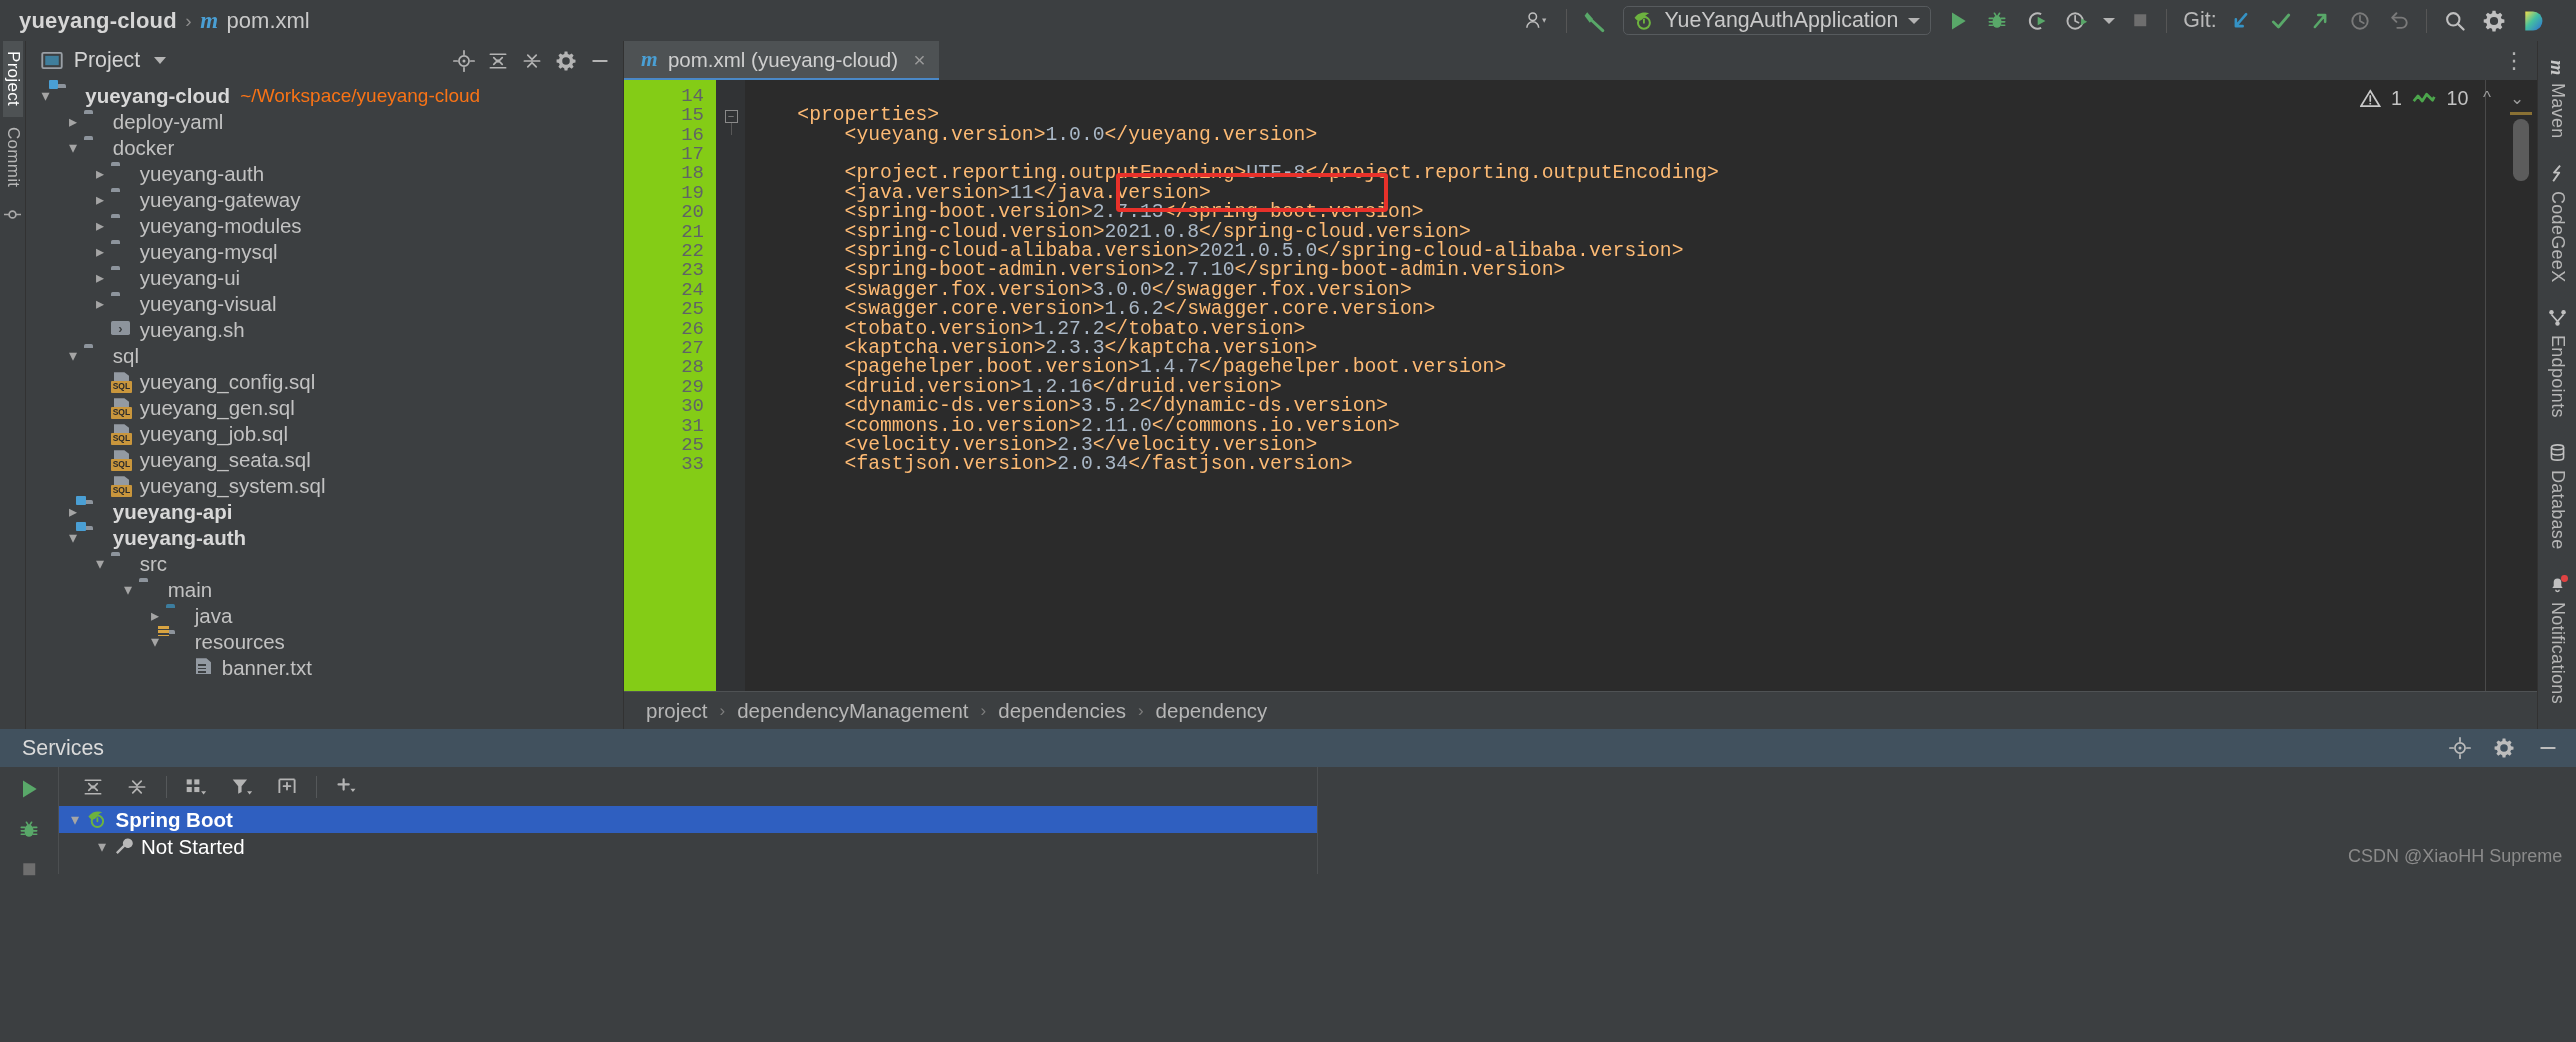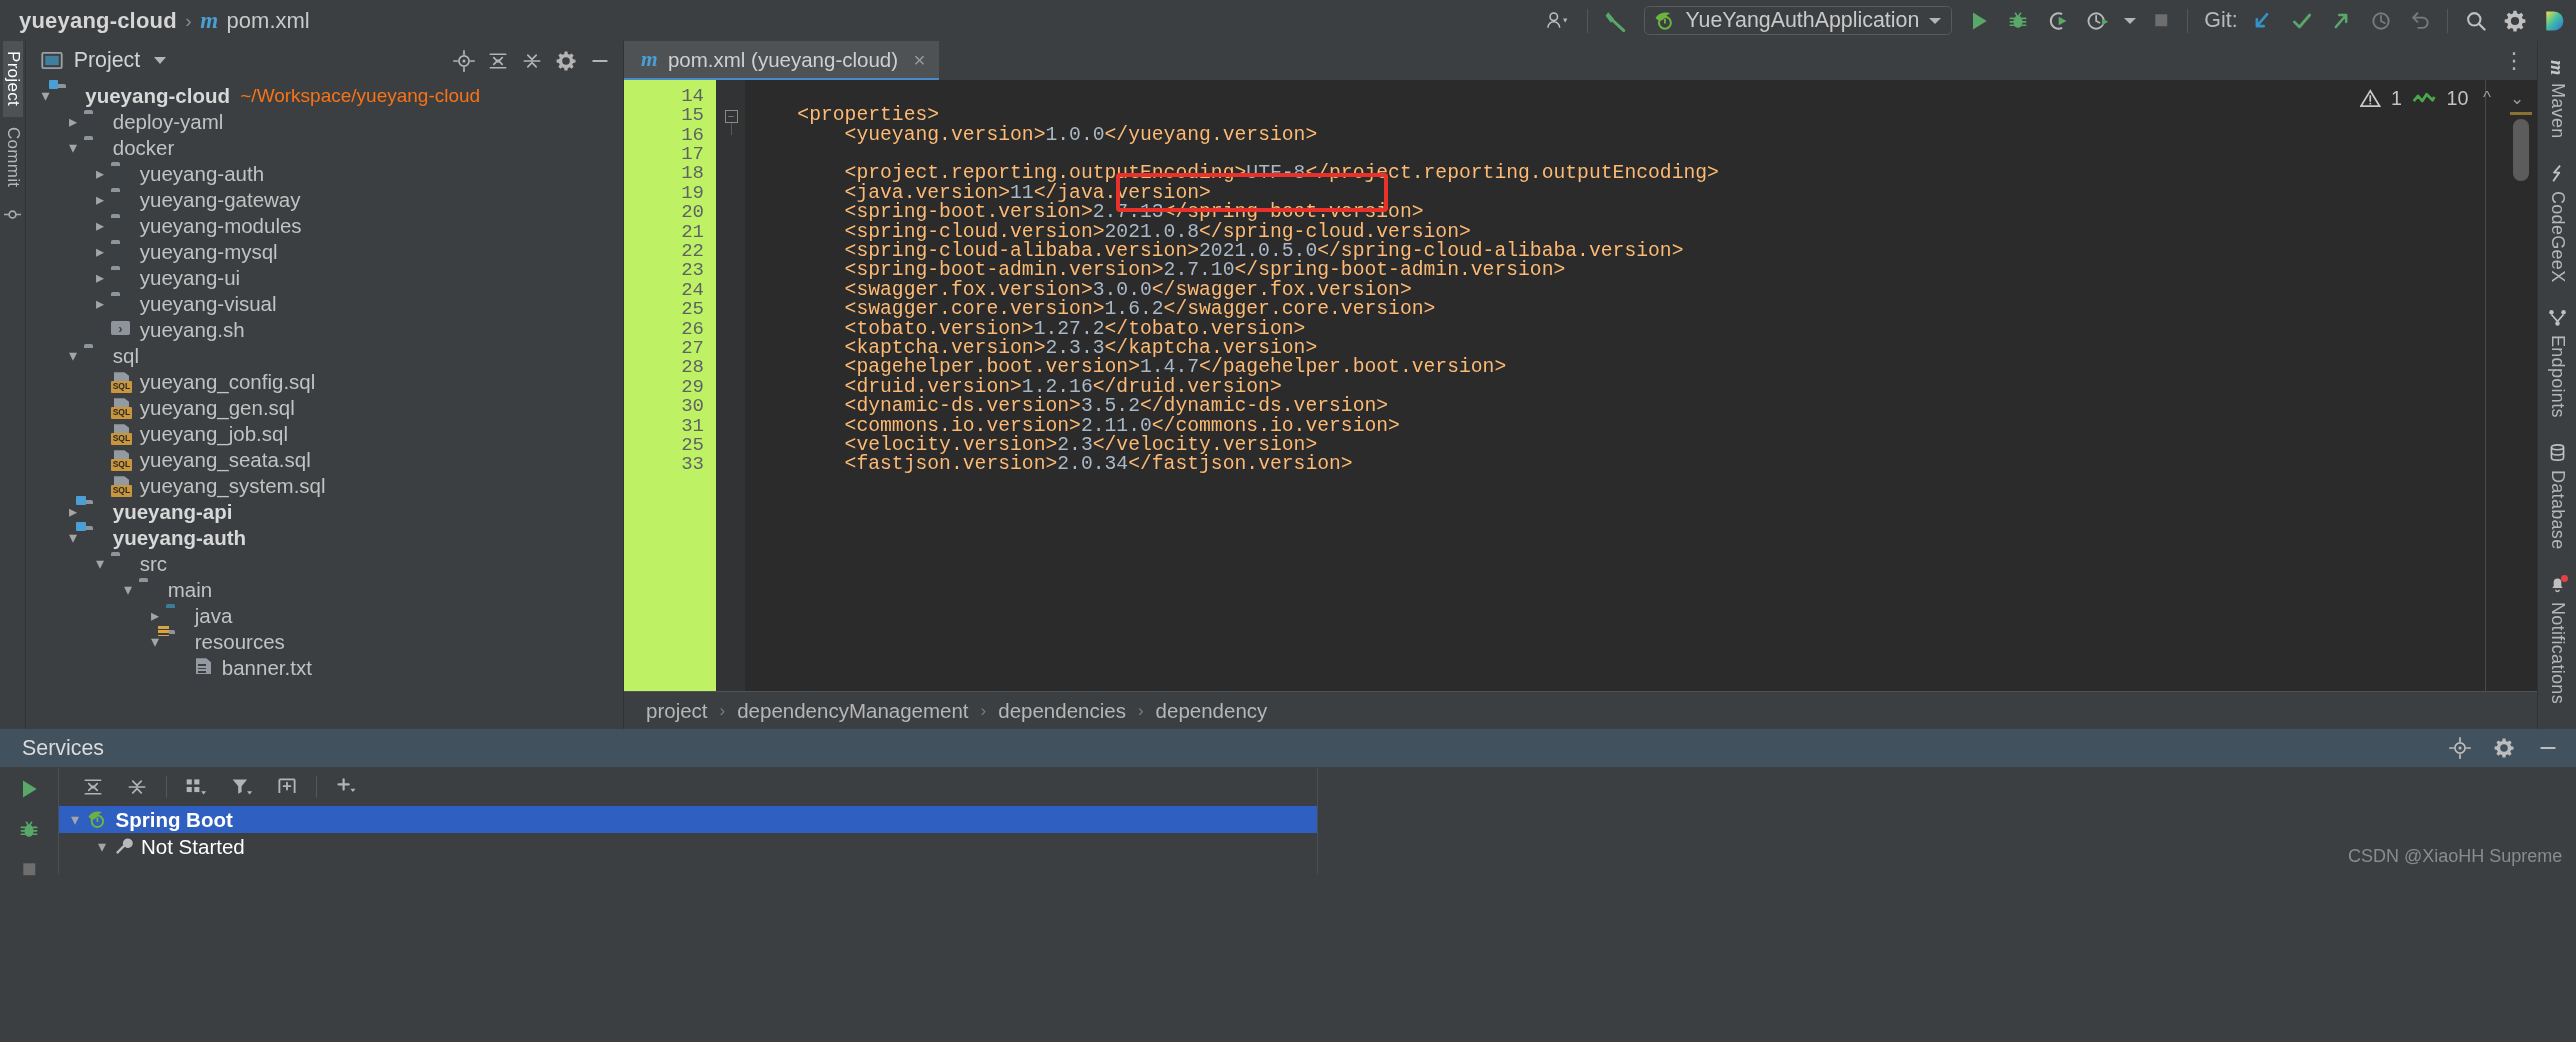--- a/index.html
+++ b/index.html
@@ -17,21 +17,21 @@
   .titlebar {
     height:41px; min-height:41px; background:#3c3f41;
     display:flex; align-items:center; position:relative;
   }
   .tb-crumbs { display:flex; align-items:center; padding-left:19px; gap:8.5px; }
   .tb-proj { color:#d6d6d6; font-size:22px; font-weight:600; letter-spacing:0.2px; }
   .tb-sep { color:#8c8c8c; font-size:19px; }
   .tb-mvn { color:#4a9fd4; font-weight:700; font-style:italic; font-size:23px; font-family:"Liberation Serif",serif; }
   .tb-file { color:#c9c9c9; font-size:22px; }
 
-  .tb-right { margin-left:auto; display:flex; align-items:center; gap:0; padding-right:2px; height:100%;justify-content:center; }
+  .tb-right { margin-left:auto; display:flex; align-items:center; gap:0; padding-right:23px; height:100%;justify-content:center; }
   .tbi { display:flex; align-items:center; justify-content:center; height:41px; padding:0 7.7px; cursor:default; }
   .tb-divider { width:0.9px; height:24px; background:#565656; margin:0 7.7px; }
 
   .runcfg {
     display:flex; align-items:center; gap:9.4px;
     border:0.9px solid #575b5e; border-radius:5.1px;
     height:29px; padding:0 10.3px 0 8.5px; margin:0 6.8px;
     color:#c9c9c9; font-size:21.4px; white-space:nowrap;
   }
   .caret { width:0;height:0;border-left:6px solid transparent;border-right:6px solid transparent;border-top:6.8px solid #b4b4b4; }
@@ -107,21 +107,21 @@
   .editorcol { flex:1; display:flex; flex-direction:column; min-width:0; background:#2b2b2b; }
   .tabbar { height:39px; min-height:39px; background:#3c3f41; display:flex; align-items:stretch; }
   .etab { display:flex; align-items:center; gap:10.3px; padding:0 13.7px 0 17px; background:#4e5254; border-bottom:2.6px solid #4a88c7; }
   .etab-m { color:#4a9fd4; font-weight:700; font-style:italic; font-size:21.4px; font-family:"Liberation Serif",serif; }
   .etab-t { color:#cfcfcf; font-size:20.5px; }
   .etab-x { color:#9a9a9a; font-size:20.5px; margin-left:5.1px; }
   .tabbar-right { margin-left:auto; display:flex; align-items:center; padding-right:12px; }
   .dots3 { color:#b0b0b0; font-size:22px; letter-spacing:0; line-height:1; }
 
   .editorbody { flex:1; display:flex; position:relative; background:#2b2b2b; min-height:0; overflow:hidden; }
-  .gutter { width:92px; min-width:92px; background:#bef264; position:relative; }
+  .gutter { width:92px; min-width:92px; background:#84cc16; position:relative; }
   .gline { height:19.4px; text-align:right; padding-right:12px; color:#606366; font-size:19px;
            font-family:"Liberation Mono", monospace; line-height:19.4px; }
   .foldcol { width:29px; min-width:29px; background:#313335; position:relative; }
   .codearea { flex:1; position:relative; overflow:hidden; padding-left:5.1px; }
   .cl {
     height:19.4px; line-height:19.4px; white-space:pre;
     font-family:"Liberation Mono", monospace; font-size:19.7px; color:#a9b7c6;
   }
   .tag { color:#fdba74;font-family:Liberation Mono, monospace; }
   .val { color:#a9b7c6; }

